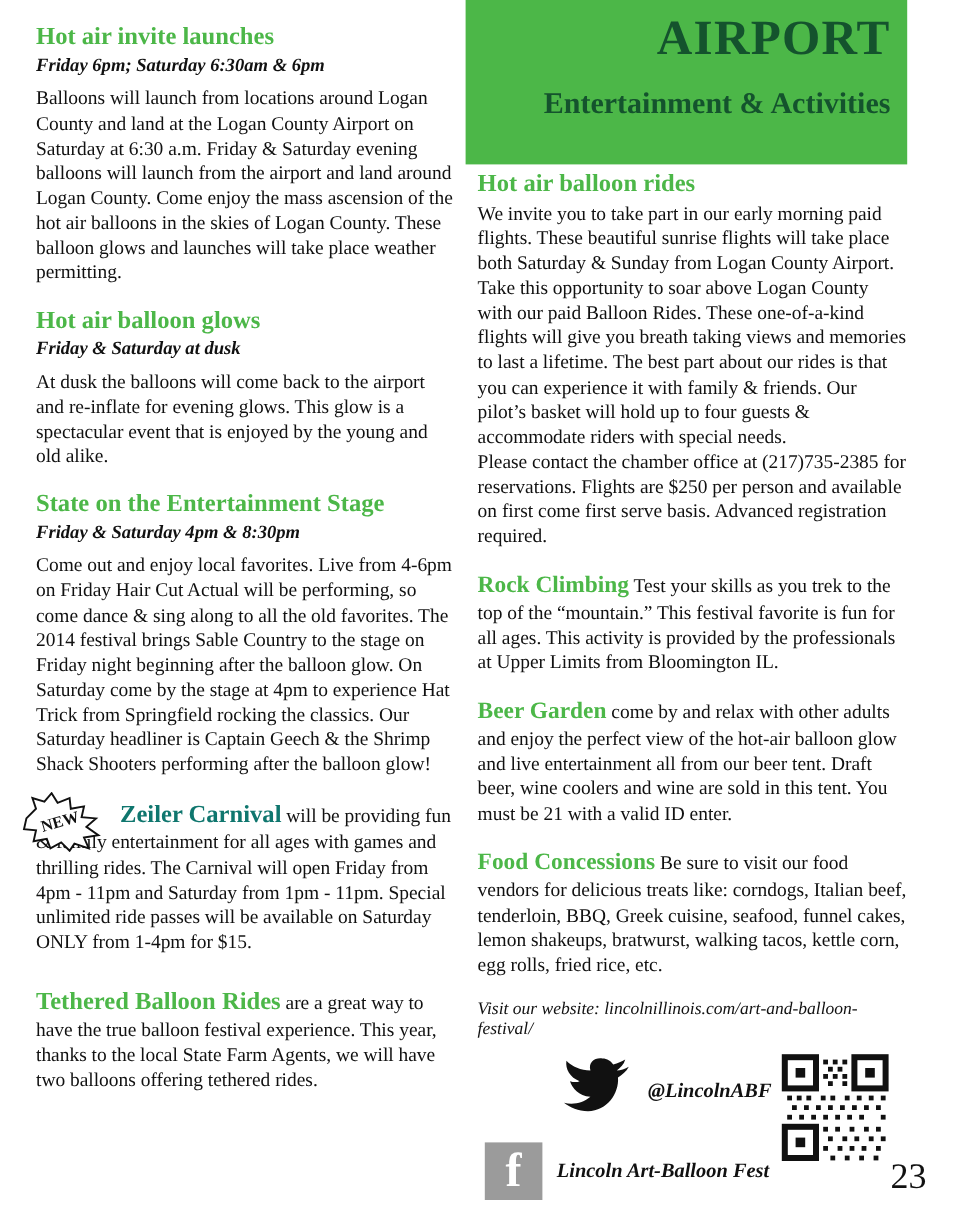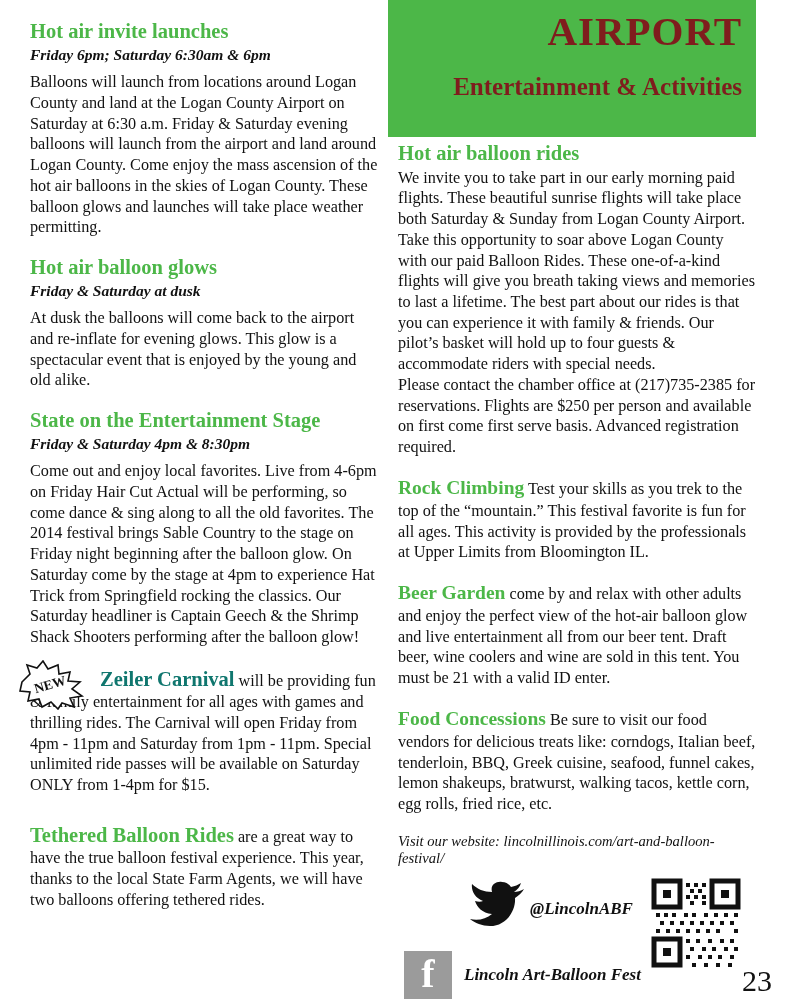--- a/index.html
+++ b/index.html
@@ -21,21 +21,21 @@
     height: 1008px;
   }
   
   .header-banner {
     position: absolute;
     left: 388px;
     top: 0;
     width: 368px;
     height: 137px;
     background: #4cb748;
-    color: #7f1d1d;
+    color: #14532d;
     text-align: right;
     box-sizing: border-box;
     padding: 10px 14px 0 10px;
   }
   .header-banner .title {
     font-family: "Liberation Serif", serif;
     font-weight: bold;
     font-size: 41px;
     letter-spacing: 1px;
     line-height: 1.05;
@@ -143,20 +143,21 @@
   }
   
   .social {
     position: relative;
     margin-top: 6px;
     height: 120px;
   }
   .twitter-row {
     display: flex;
     align-items: center;
+    gap: 10px;
     margin-left: 70px;
   }
   .twitter-handle, .fb-handle {
     font-style: italic;
     font-weight: bold;
     font-size: 17px;
   }
   .fb-row {
     display: flex;
     align-items: center;

